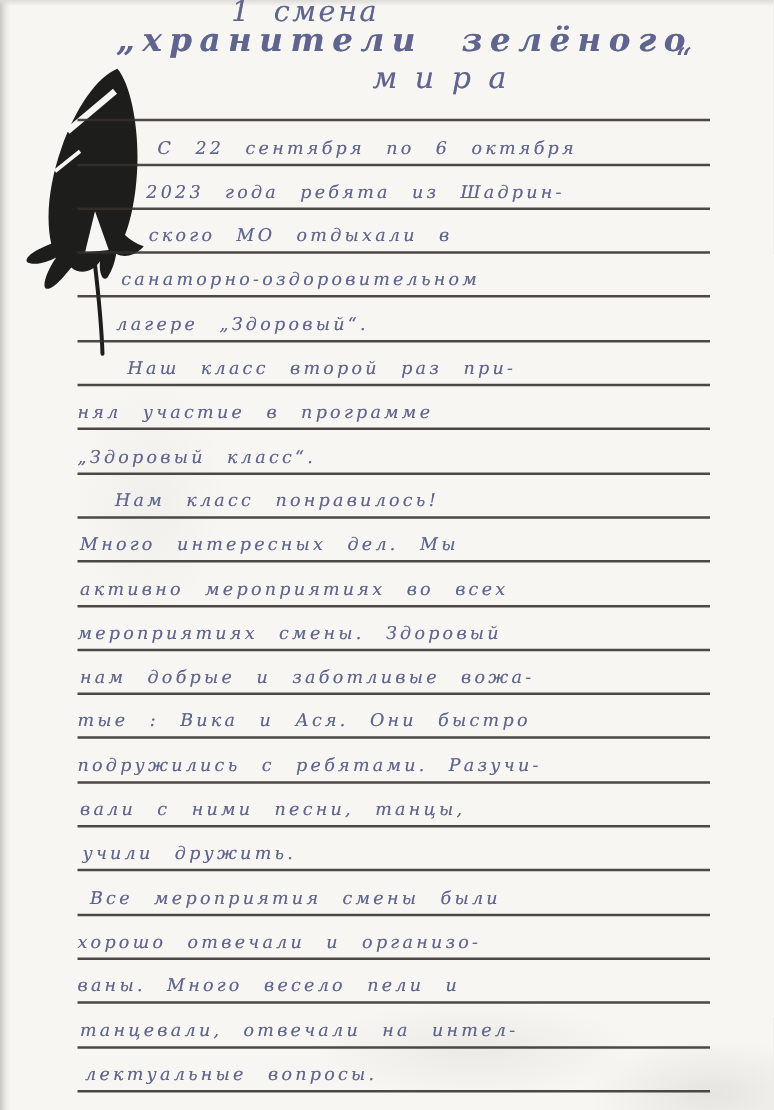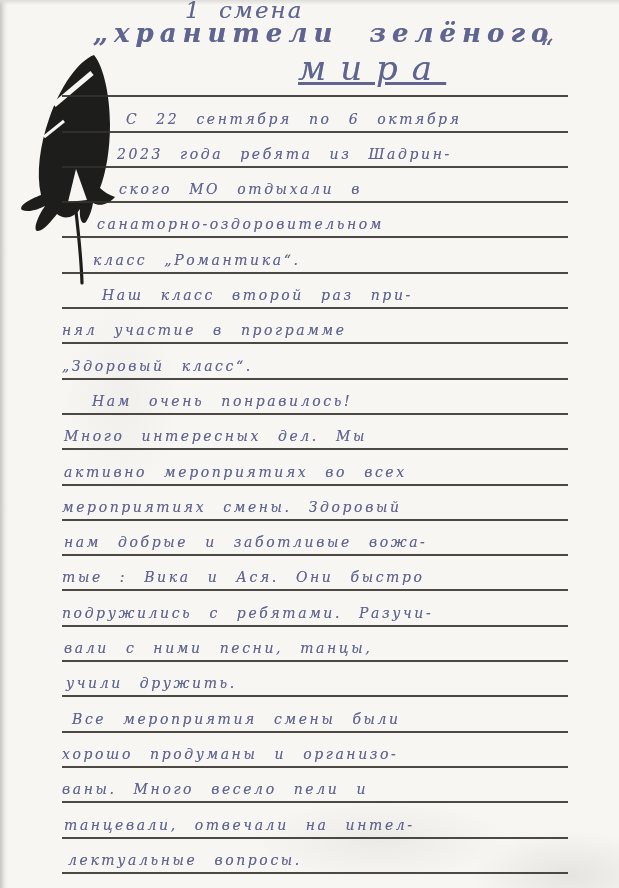--- a/index.html
+++ b/index.html
@@ -26,21 +26,21 @@
   
   .hw{
     font-style:italic;
     color:#5f6490;
     white-space:nowrap;
     text-shadow:0 0 0.5px rgba(95,100,144,0.55);
   }
   .header-line{position:absolute;}
   .h1{left:185px;top:-3px;font-size:23px;letter-spacing:2px;word-spacing:8px;}
   .h2{left:93px;top:18px;font-size:26px;letter-spacing:6px;word-spacing:16px;font-weight:bold;}
-  .h3{left:298px;top:48px;font-size:34px;letter-spacing:14px;text-decoration:underline;}
+  .h3{left:298px;top:48px;font-size:24px;letter-spacing:14px;}
   .hq{left:540px;top:34px;font-size:26px;}
 
   
   .rows{position:absolute;left:62px;top:62px;width:506px;}
   .row{
     position:relative;
     height:33.3px;
     border-bottom:2px solid rgba(52,49,44,0.88);
   }
   .row .hw{
@@ -91,33 +91,33 @@
     <div class="row">
         <span class="hw" style="margin-left:55px">2023 года ребята из Шадрин-</span>
       </div>
     <div class="row">
         <span class="hw" style="margin-left:57px">ского МО отдыхали в</span>
       </div>
     <div class="row">
         <span class="hw" style="margin-left:35px">санаторно-оздоровительном</span>
       </div>
     <div class="row">
-        <span class="hw" style="margin-left:31px">класс „Романтика“.</span>
+        <span class="hw" style="margin-left:31px">лагере „Здоровый“.</span>
       </div>
     <div class="row">
         <span class="hw" style="margin-left:40px">Наш класс второй раз при-</span>
       </div>
     <div class="row">
         <span class="hw" style="margin-left:0px">нял участие в программе</span>
       </div>
     <div class="row">
         <span class="hw" style="margin-left:0px">„Здоровый класс“.</span>
       </div>
     <div class="row">
-        <span class="hw" style="margin-left:30px">Нам очень понравилось!</span>
+        <span class="hw" style="margin-left:30px">Нам класс понравилось!</span>
       </div>
     <div class="row">
         <span class="hw" style="margin-left:2px">Много интересных дел. Мы</span>
       </div>
     <div class="row">
         <span class="hw" style="margin-left:2px">активно мероприятиях во всех</span>
       </div>
     <div class="row">
         <span class="hw" style="margin-left:0px">мероприятиях смены. Здоровый</span>
       </div>
@@ -133,21 +133,21 @@
     <div class="row">
         <span class="hw" style="margin-left:2px">вали с ними песни, танцы,</span>
       </div>
     <div class="row">
         <span class="hw" style="margin-left:4px">учили дружить.</span>
       </div>
     <div class="row">
         <span class="hw" style="margin-left:10px">Все мероприятия смены были</span>
       </div>
     <div class="row">
-        <span class="hw" style="margin-left:0px">хорошо продуманы и организо-</span>
+        <span class="hw" style="margin-left:0px">хорошо отвечали и организо-</span>
       </div>
     <div class="row">
         <span class="hw" style="margin-left:0px">ваны. Много весело пели и</span>
       </div>
     <div class="row">
         <span class="hw" style="margin-left:2px">танцевали, отвечали на интел-</span>
       </div>
     <div class="row">
         <span class="hw" style="margin-left:6px">лектуальные вопросы.</span>
       </div>

